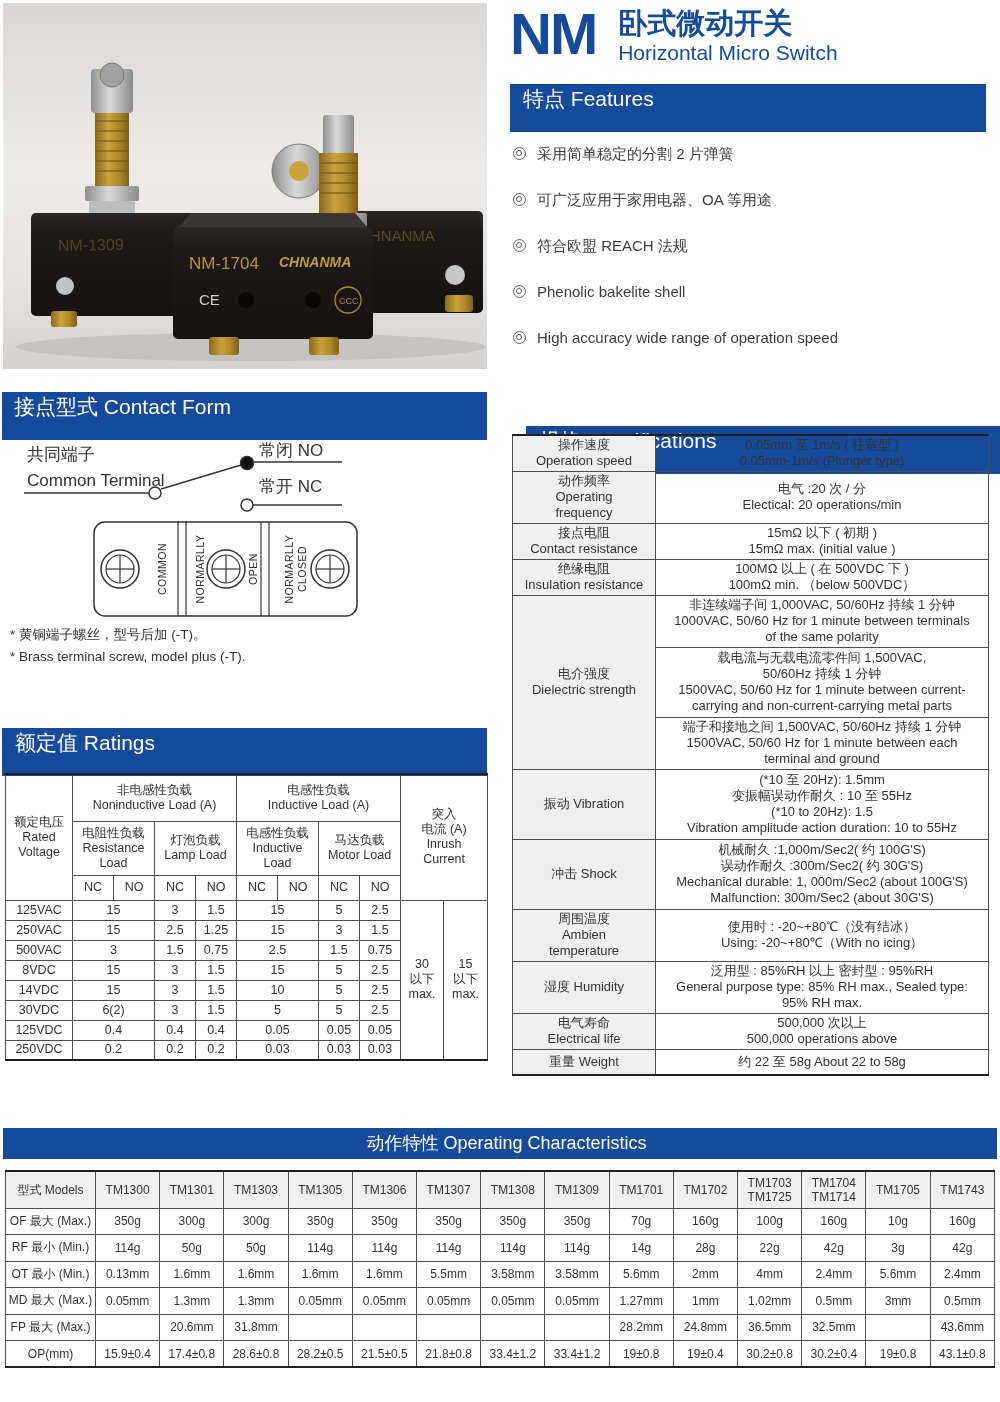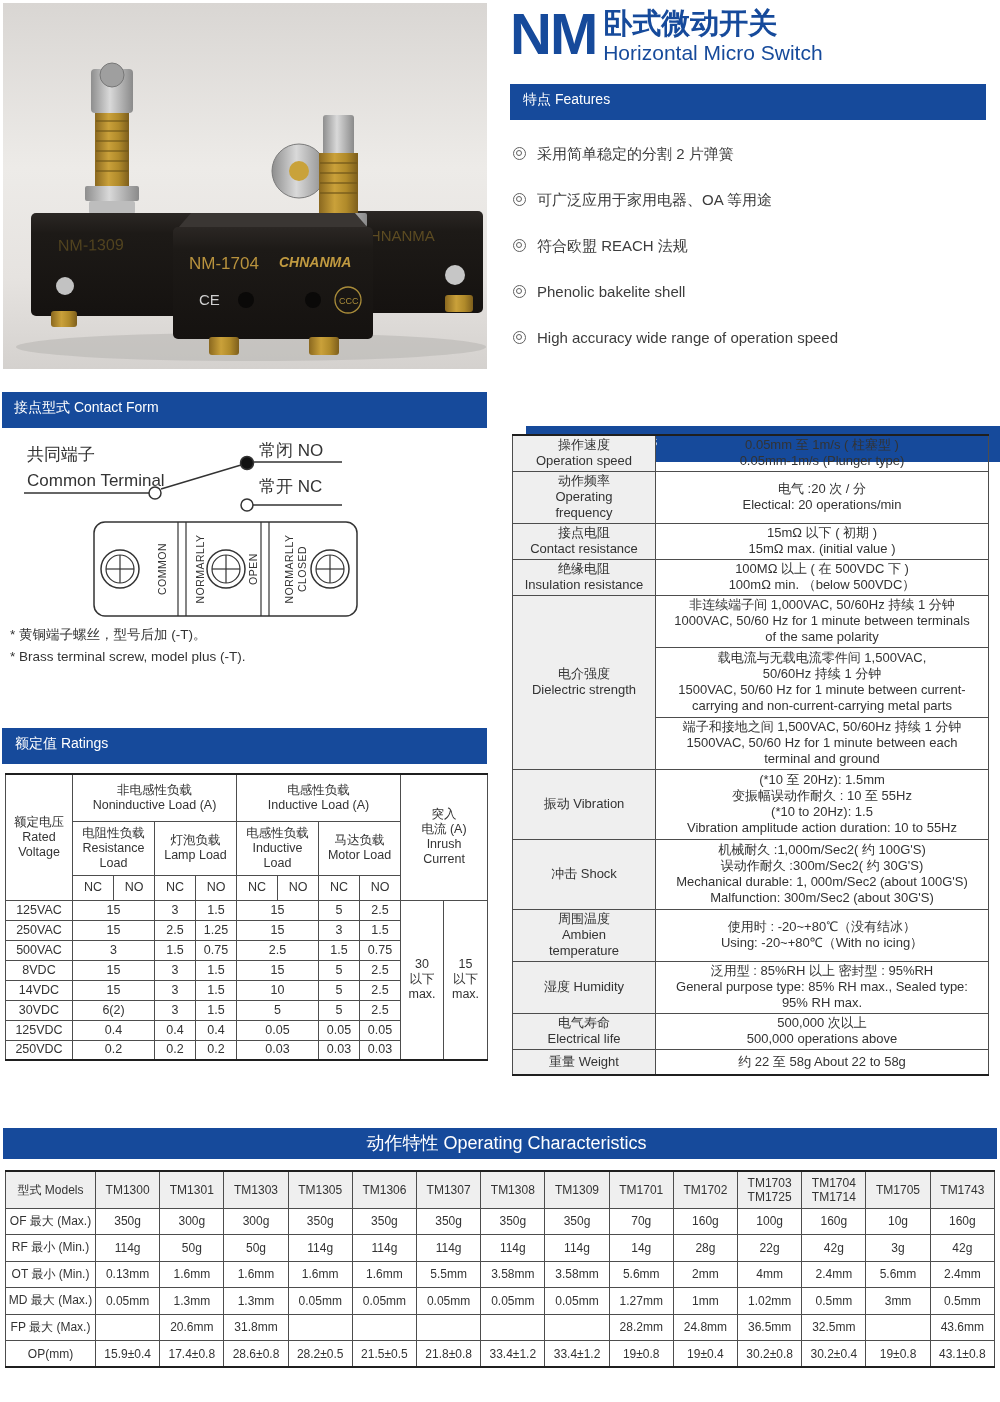--- a/index.html
+++ b/index.html
@@ -1,26 +1,26 @@
 <!DOCTYPE html>
 <html><head>
 <meta charset="utf-8">
 <style>
   html,body{margin:0;padding:0;background:#fff;}
   .page{position:relative;width:1000px;height:1402px;background:#fff;overflow:hidden;
         font-family:"Liberation Sans",sans-serif;color:#333;}
 
   
-  .bar{position:absolute;background:#164a9b;color:#fff;font-size:14px;height:36px;
+  .bar{position:absolute;background:#164a9b;color:#fff;font-size:21px;height:48px;
        line-height:30px;padding-left:13px;box-sizing:border-box;white-space:nowrap;}
 
   
   .brand{position:absolute;left:510px;top:6px;display:flex;align-items:flex-start;}
   .logo{font-size:58px;font-weight:bold;color:#164a9b;line-height:56px;letter-spacing:-2px;}
-  .titles{margin-left:7px;padding-top:1px;}
+  .titles{margin-left:22px;padding-top:1px;}
   .title-cn{font-size:29px;font-weight:bold;color:#164a9b;line-height:32px;}
   .title-en{font-size:21px;color:#164a9b;line-height:27px;}
 
   
   .features{position:absolute;left:512px;top:119px;width:478px;}
   .feat{position:relative;padding-left:25px;font-size:15px;line-height:23px;margin-bottom:3px;
         color:#3c3c3c;text-align:justify;margin-top:23px;}
   .bullet{position:absolute;left:1px;top:5px;width:13px;height:13px;border:1.5px solid #606060;
           border-radius:50%;box-sizing:border-box;}
   .bullet span{position:absolute;left:2px;top:2px;width:6px;height:6px;border:1.2px solid #606060;

